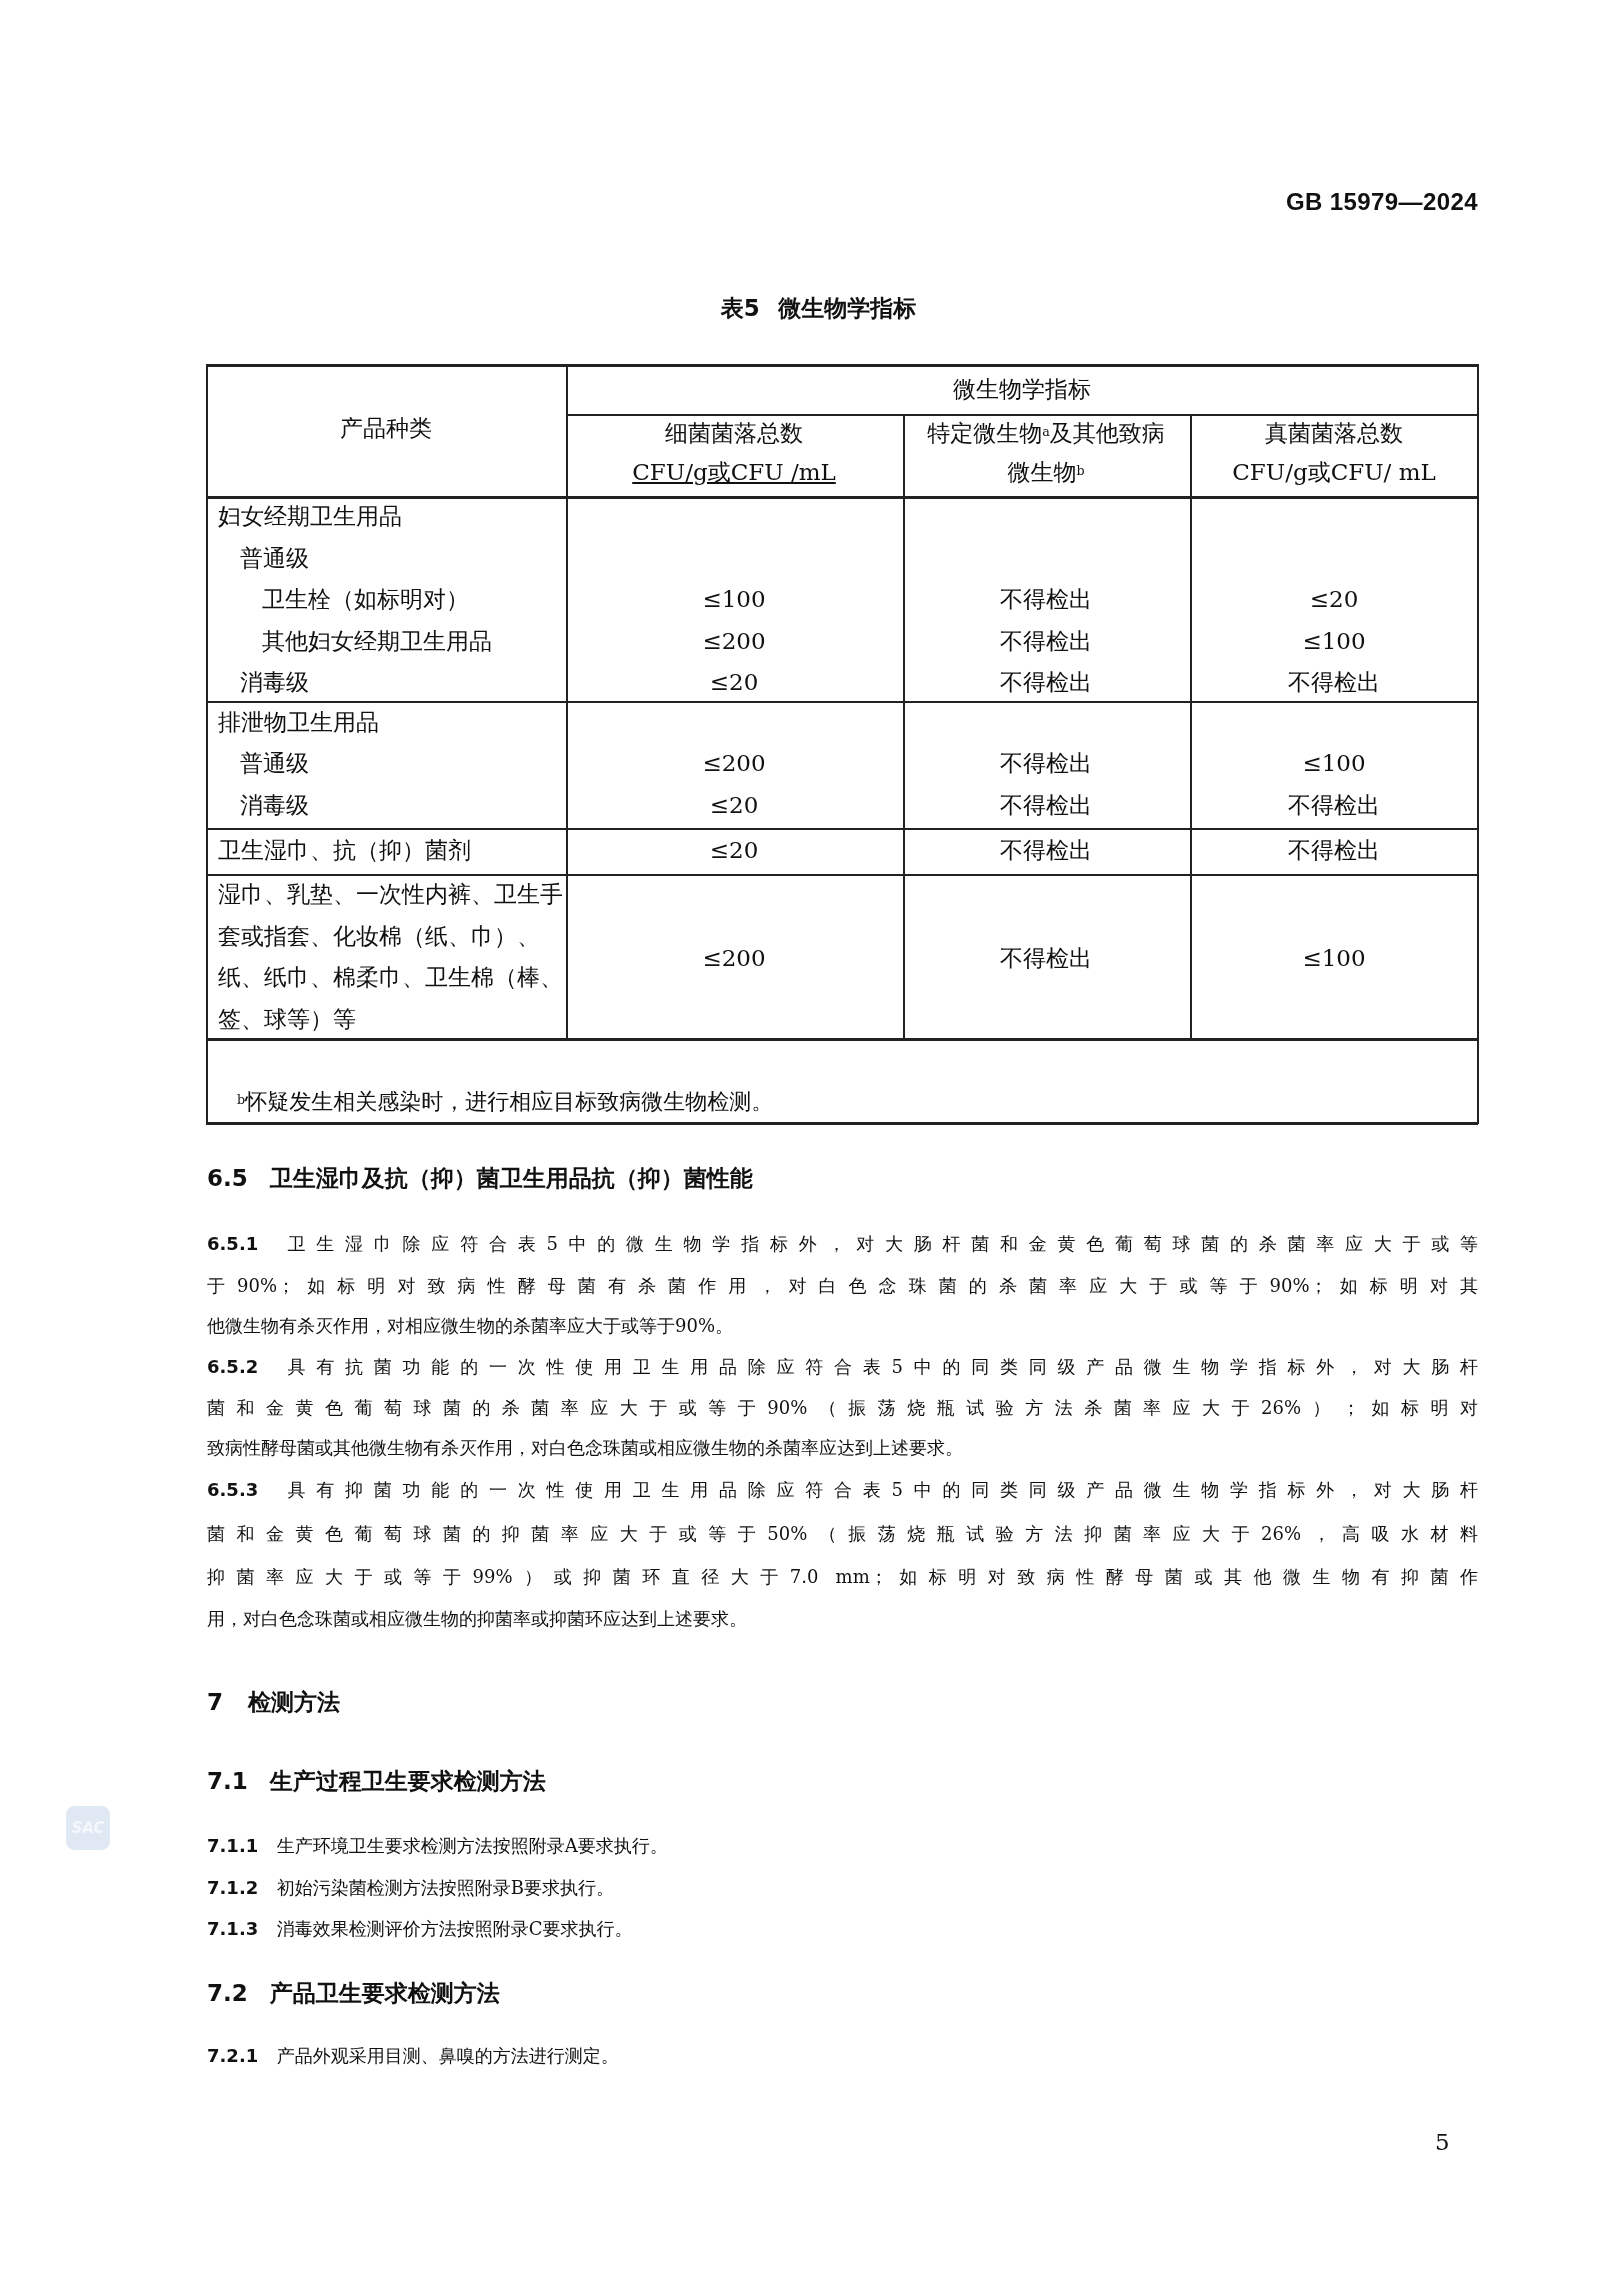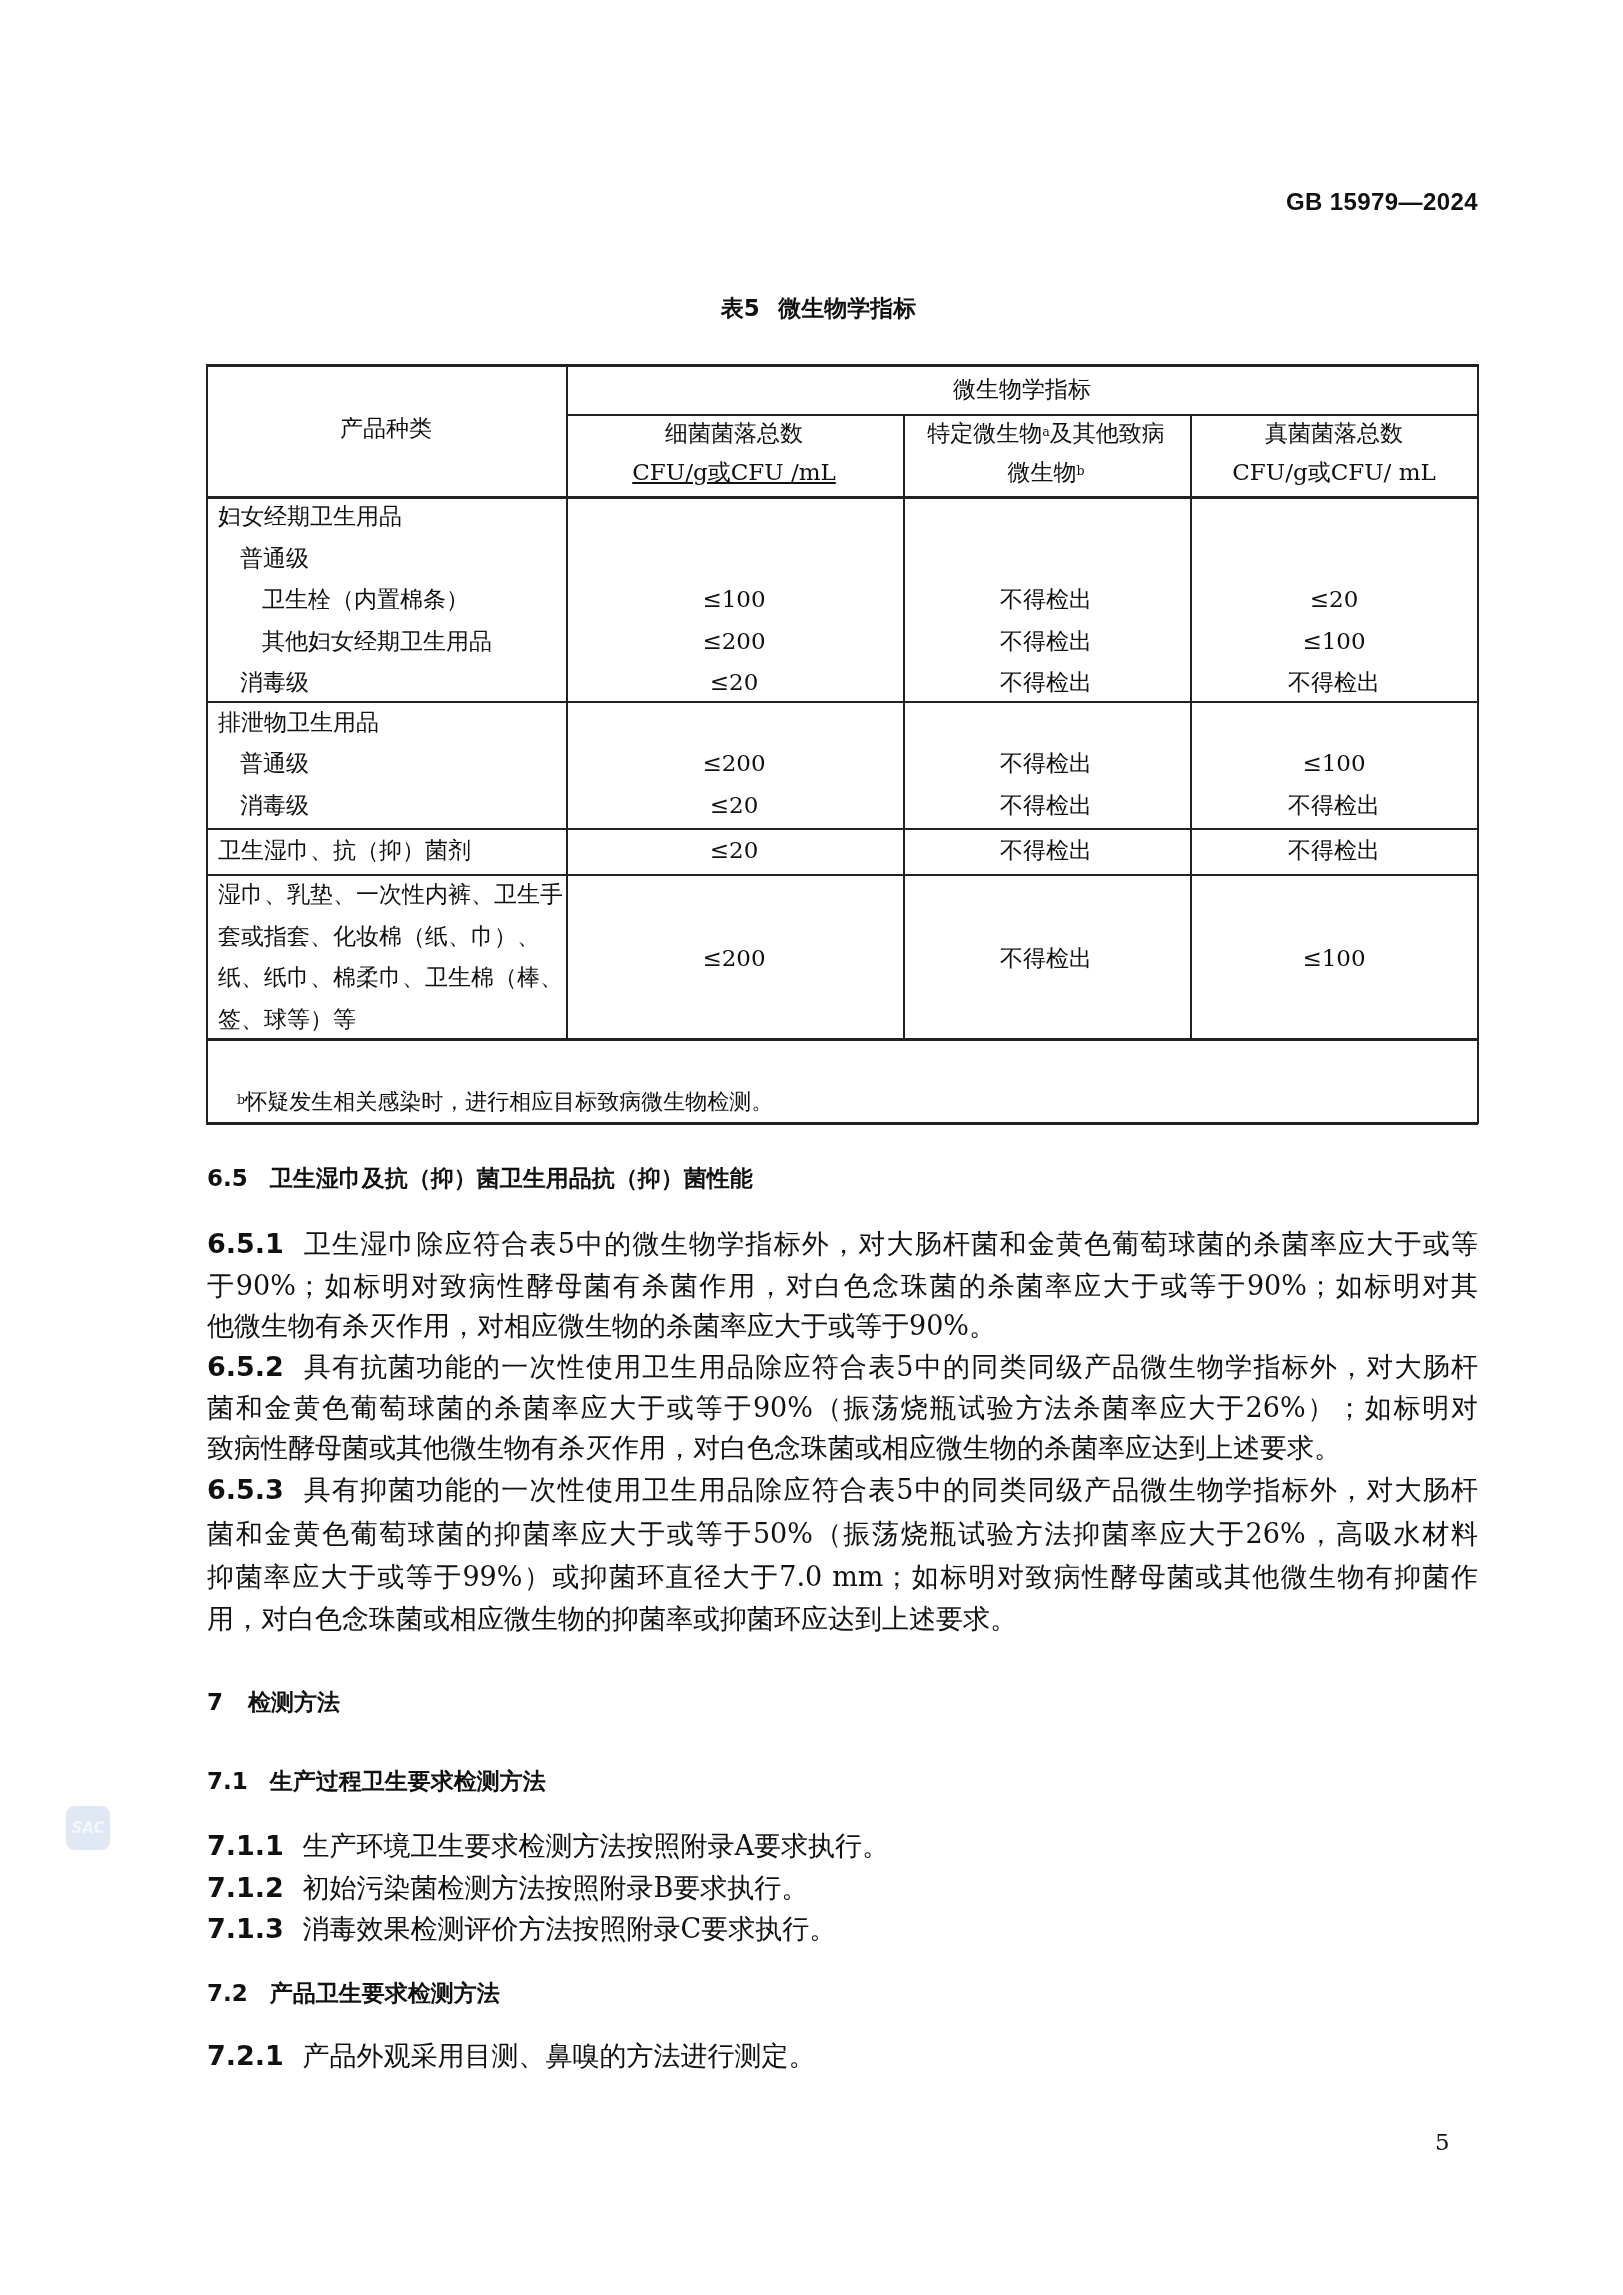--- a/index.html
+++ b/index.html
@@ -16,21 +16,21 @@
   .tbl { left:206px; top:364px; width:1272px; height:760px; }
   .hline { position:absolute; background:#222; }
   .vline { position:absolute; background:#222; width:1.7px; }
   .cell-text { position:absolute; font-size:23px; line-height:25px; white-space:nowrap; }
   .ctr { transform:translateX(-50%); text-align:center; }
   sup.fn { font-size:12.7px; vertical-align:top; position:relative; top:-1.7px; }
 
   
   .heading { font-family:"DejaVu Sans","Liberation Sans",sans-serif; font-weight:bold; font-size:23px; white-space:nowrap; }
   .heading .hn { display:inline-block; }
-  .para-line { position:absolute; left:207px; width:1271px; font-size:27px; line-height:29px; white-space:nowrap; }
+  .para-line { position:absolute; left:207px; width:1271px; font-size:18px; line-height:29px; white-space:nowrap; }
   .justify { text-align:justify; text-align-last:justify; white-space:normal; height:29px; overflow:hidden; }
   .clause-num { font-family:"DejaVu Sans","Liberation Sans",sans-serif; font-weight:bold; margin-right:18.6px; }
   .page-num { font-size:23px; }
   .sac-logo { left:66px; top:1806px; width:44px; height:44px; border-radius:8.5px;
               background:#dfe8f3; color:#f4f8fc; font-family:"DejaVu Sans",sans-serif; font-weight:bold;
               font-style:italic; font-size:15px; display:flex; align-items:center; justify-content:center; }
 </style>
 </head>
 <body>
 
@@ -66,21 +66,21 @@
     <span>特定微生物</span><sup class="fn">a</sup><span>及其他致病</span>
   </div>
   <div class="cell-text ctr" style="left:840px;top:96px;">
     <span>微生物</span><sup class="fn">b</sup>
   </div>
   <div class="cell-text ctr" style="left:1128px;top:57px;">真菌菌落总数</div>
   <div class="cell-text ctr" style="left:1128px;top:96px;">CFU/g或CFU/ mL</div>
 
   <div class="cell-text" style="left:12px;top:140px;">妇女经期卫生用品</div>
   <div class="cell-text" style="left:34px;top:182px;">普通级</div>
-  <div class="cell-text" style="left:56px;top:223px;">卫生栓（内置棉条）</div>
+  <div class="cell-text" style="left:56px;top:223px;">卫生栓（如标明对）</div>
   <div class="cell-text ctr" style="left:528px;top:223px;">≤100</div>
   <div class="cell-text ctr" style="left:840px;top:223px;">不得检出</div>
   <div class="cell-text ctr" style="left:1128px;top:223px;">≤20</div>
   <div class="cell-text" style="left:56px;top:265px;">其他妇女经期卫生用品</div>
   <div class="cell-text ctr" style="left:528px;top:265px;">≤200</div>
   <div class="cell-text ctr" style="left:840px;top:265px;">不得检出</div>
   <div class="cell-text ctr" style="left:1128px;top:265px;">≤100</div>
   <div class="cell-text" style="left:34px;top:306px;">消毒级</div>
   <div class="cell-text ctr" style="left:528px;top:306px;">≤20</div>
   <div class="cell-text ctr" style="left:840px;top:306px;">不得检出</div>

